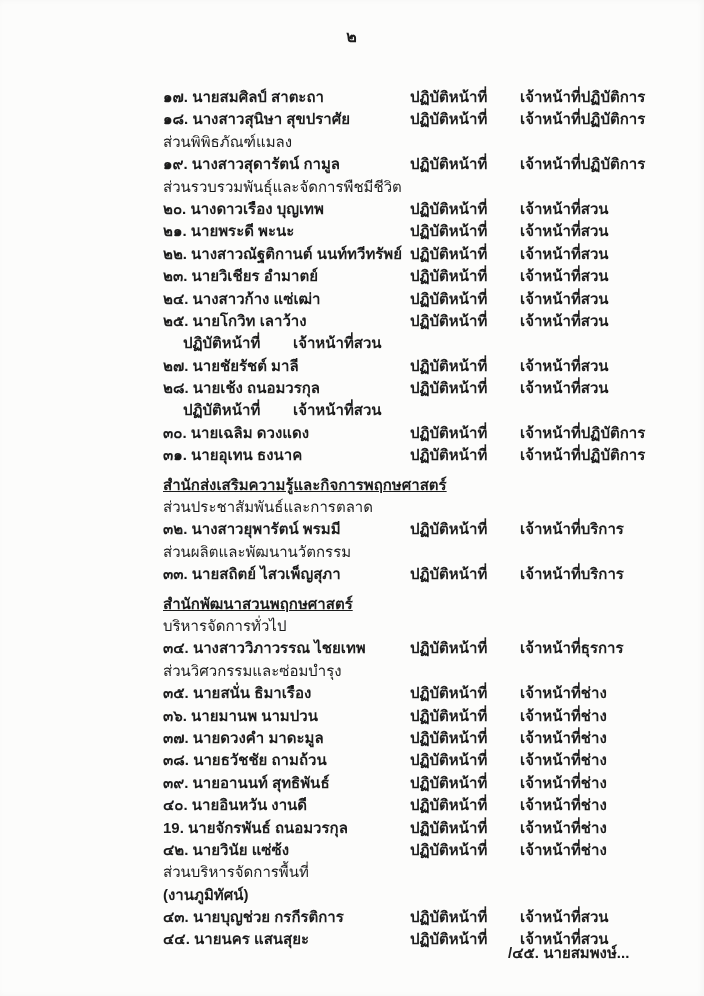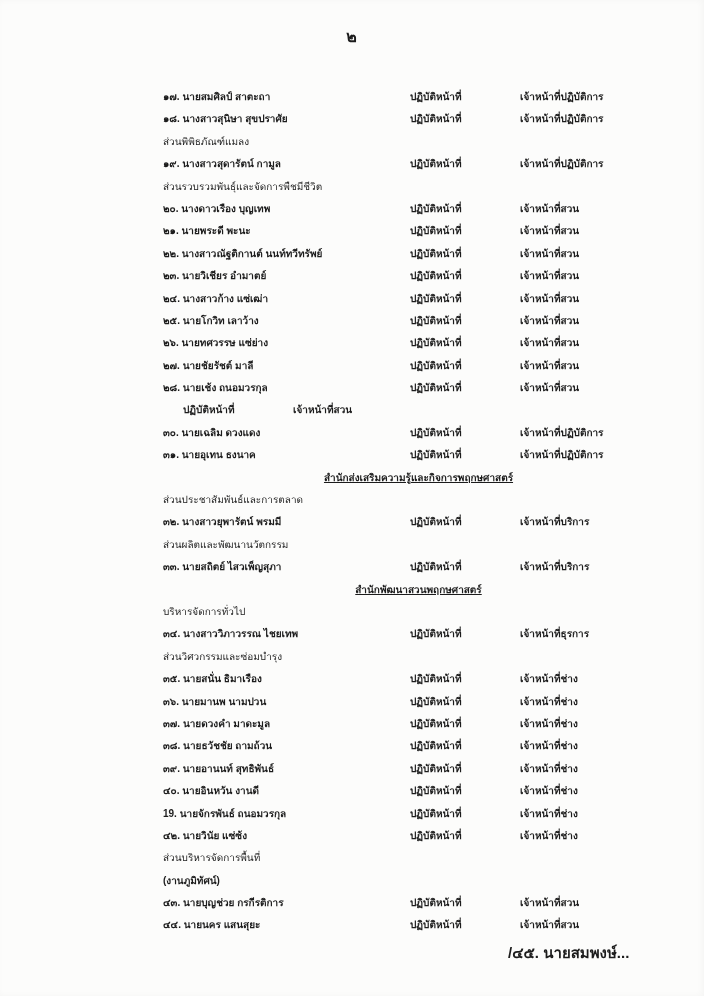--- a/index.html
+++ b/index.html
@@ -30,38 +30,38 @@
   }
   .list {
     position: absolute;
     top: 86px;
     left: 163px;
     right: 30px;
   }
   .row, .section, .bureau, .subnote {
     height: 22.4px;
     line-height: 22.4px;
-    font-size: 10px;
+    font-size: 15px;
     white-space: nowrap;
     overflow: visible;
   }
   .row {
     display: flex;
     font-weight: 600;
   }
   .row .col-name  { width: 227px; flex: none; }
   .row .col-duty  { width: 110px; flex: none; margin-left: 20px; }
   .row .col-pos   { flex: 1; font-family: Liberation Serif, serif; }
   .section {
     font-weight: 400;
   }
   .bureau {
     font-weight: 700;
     text-decoration: underline;
-    text-align: center;
+    margin-top: 7px;
   }
   .subnote {
     font-weight: 700;
   }
   .continuation {
     position: absolute;
     top: 941px;
     left: 508px;
     font-size: 15px;
     font-weight: 600;
@@ -116,21 +116,20 @@
         <span class="col-name">๒๔. นางสาวก้าง แซ่เฒ่า</span>
         <span class="col-duty">ปฏิบัติหน้าที่</span>
         <span class="col-pos">เจ้าหน้าที่สวน</span>
       </div>
       <div class="row">
         <span class="col-name">๒๕. นายโกวิท เลาว้าง</span>
         <span class="col-duty">ปฏิบัติหน้าที่</span>
         <span class="col-pos">เจ้าหน้าที่สวน</span>
       </div>
       <div class="row">
-        <span class="col-name">๒๖. นายทศวรรษ แซ่ย่าง</span>
         <span class="col-duty">ปฏิบัติหน้าที่</span>
         <span class="col-pos">เจ้าหน้าที่สวน</span>
       </div>
       <div class="row">
         <span class="col-name">๒๗. นายชัยรัชต์ มาลี</span>
         <span class="col-duty">ปฏิบัติหน้าที่</span>
         <span class="col-pos">เจ้าหน้าที่สวน</span>
       </div>
       <div class="row">
         <span class="col-name">๒๘. นายเช้ง ถนอมวรกุล</span>

